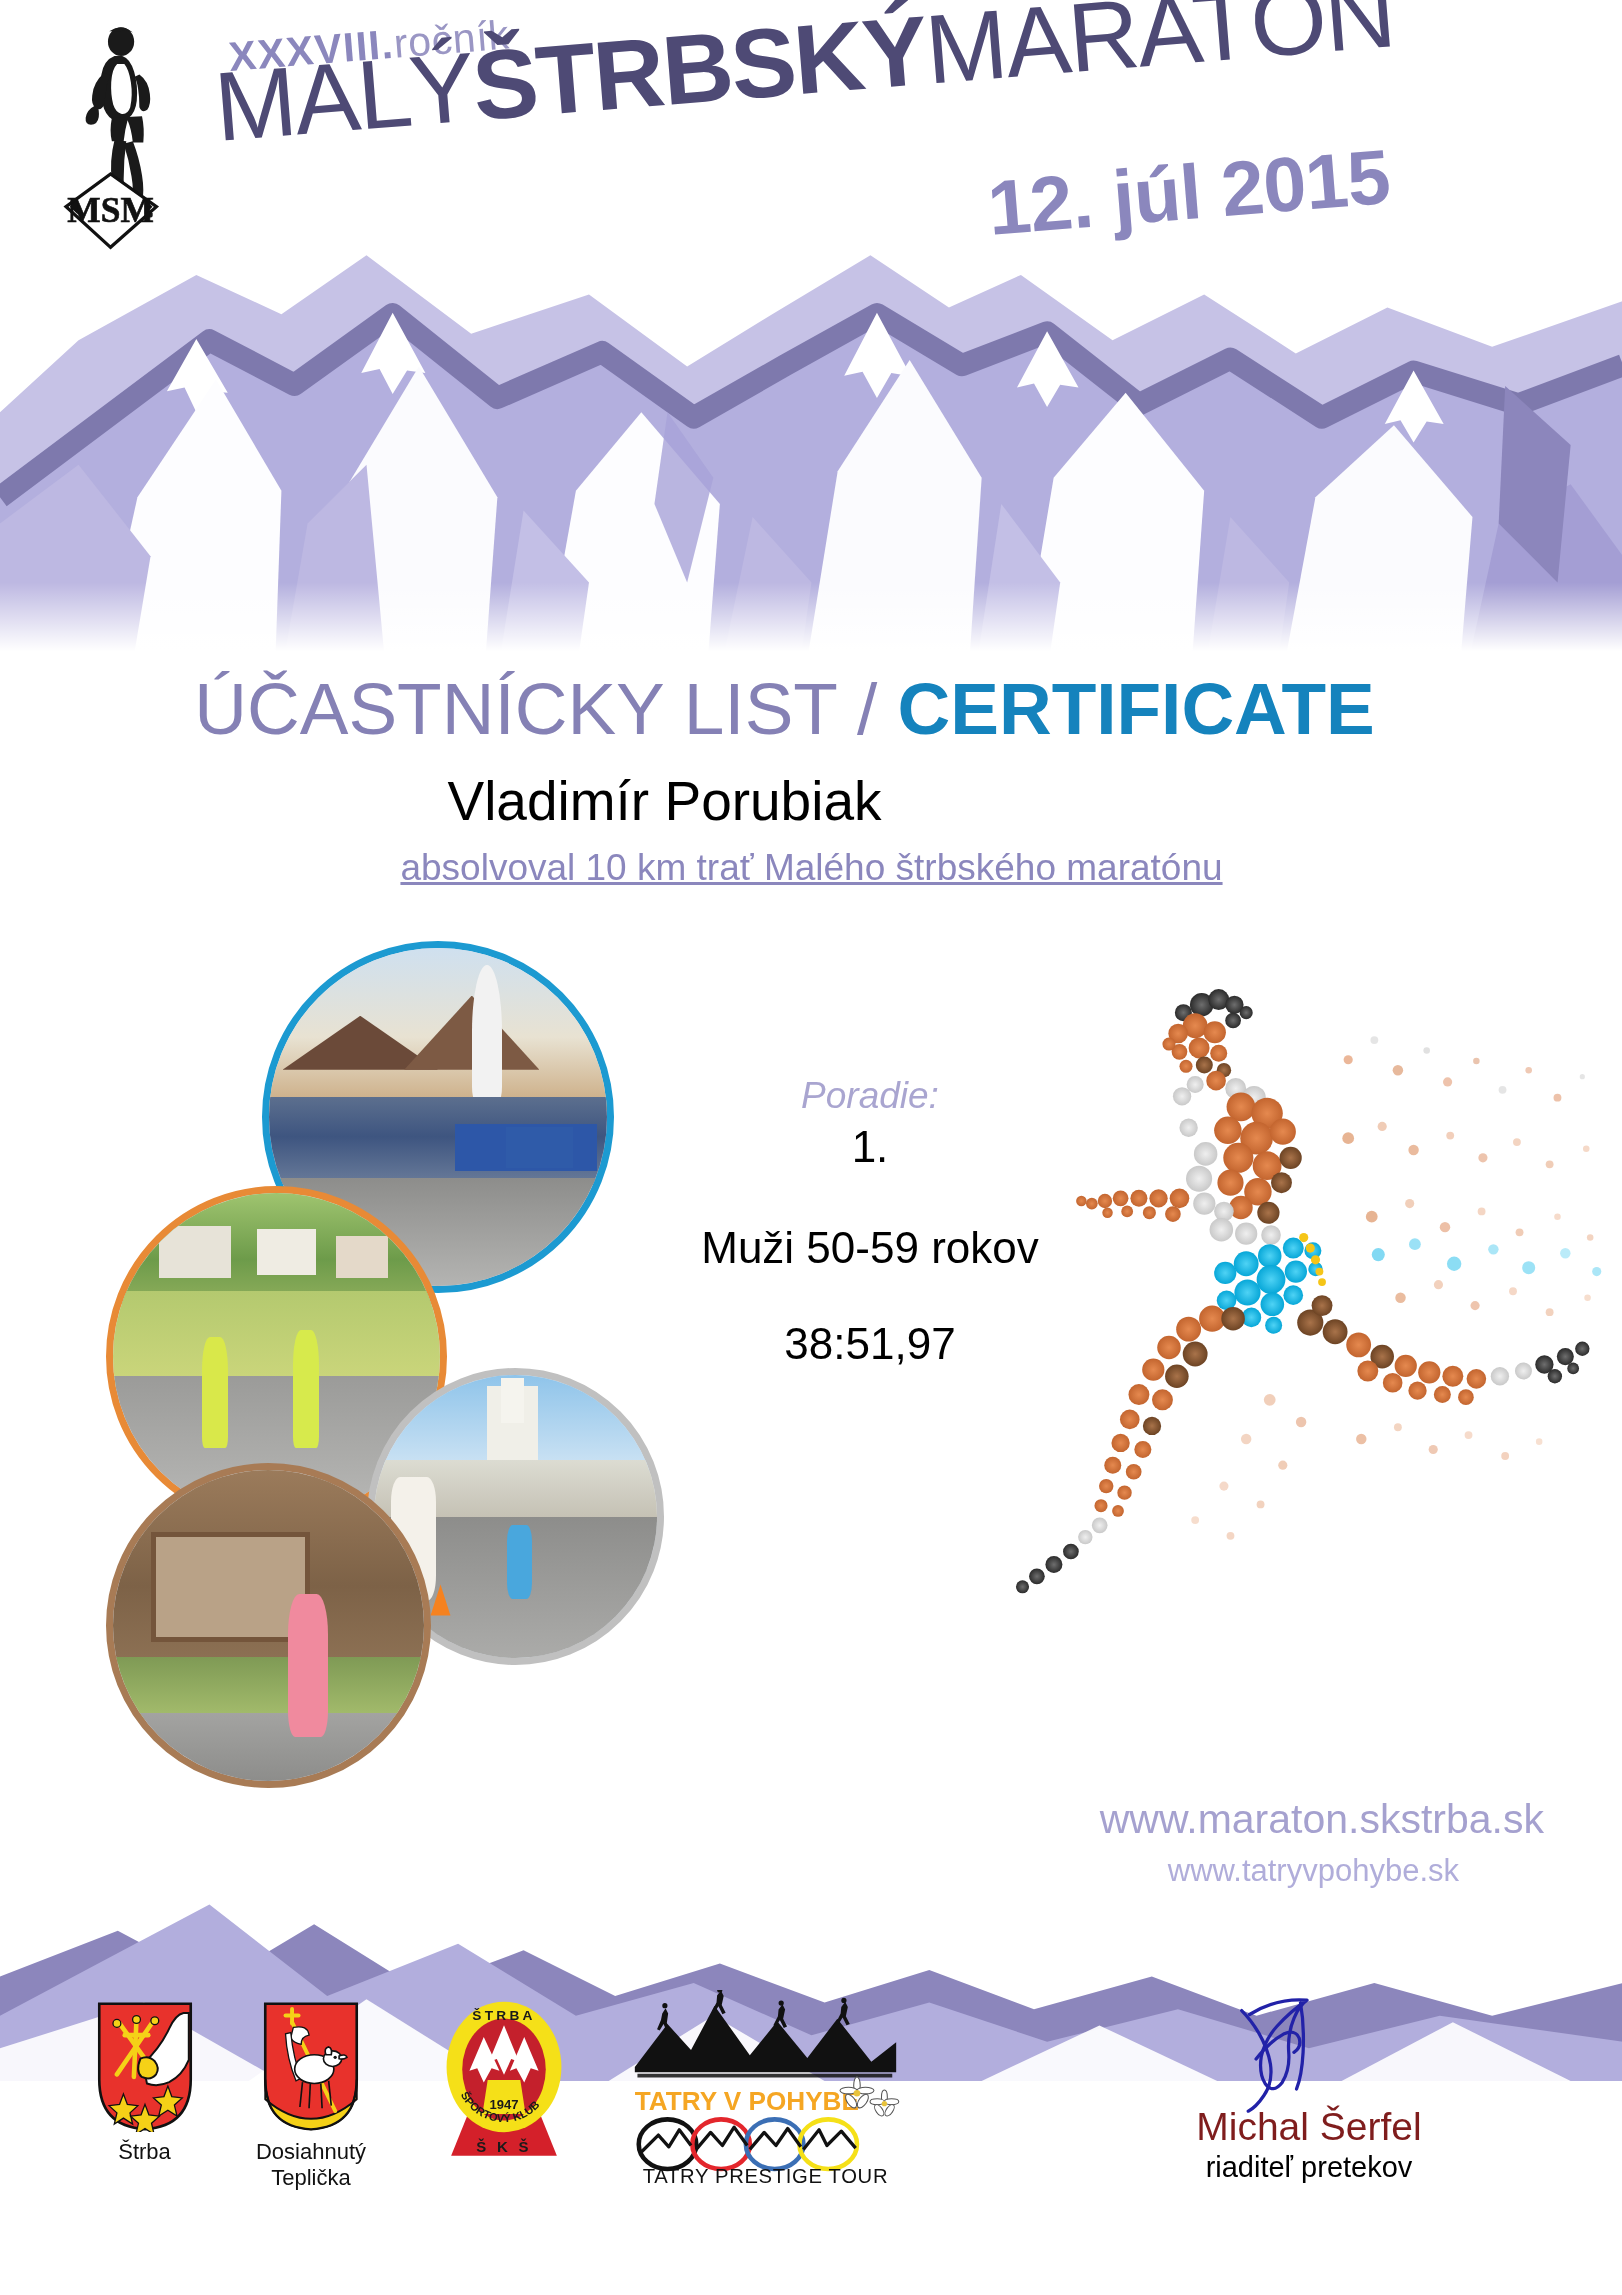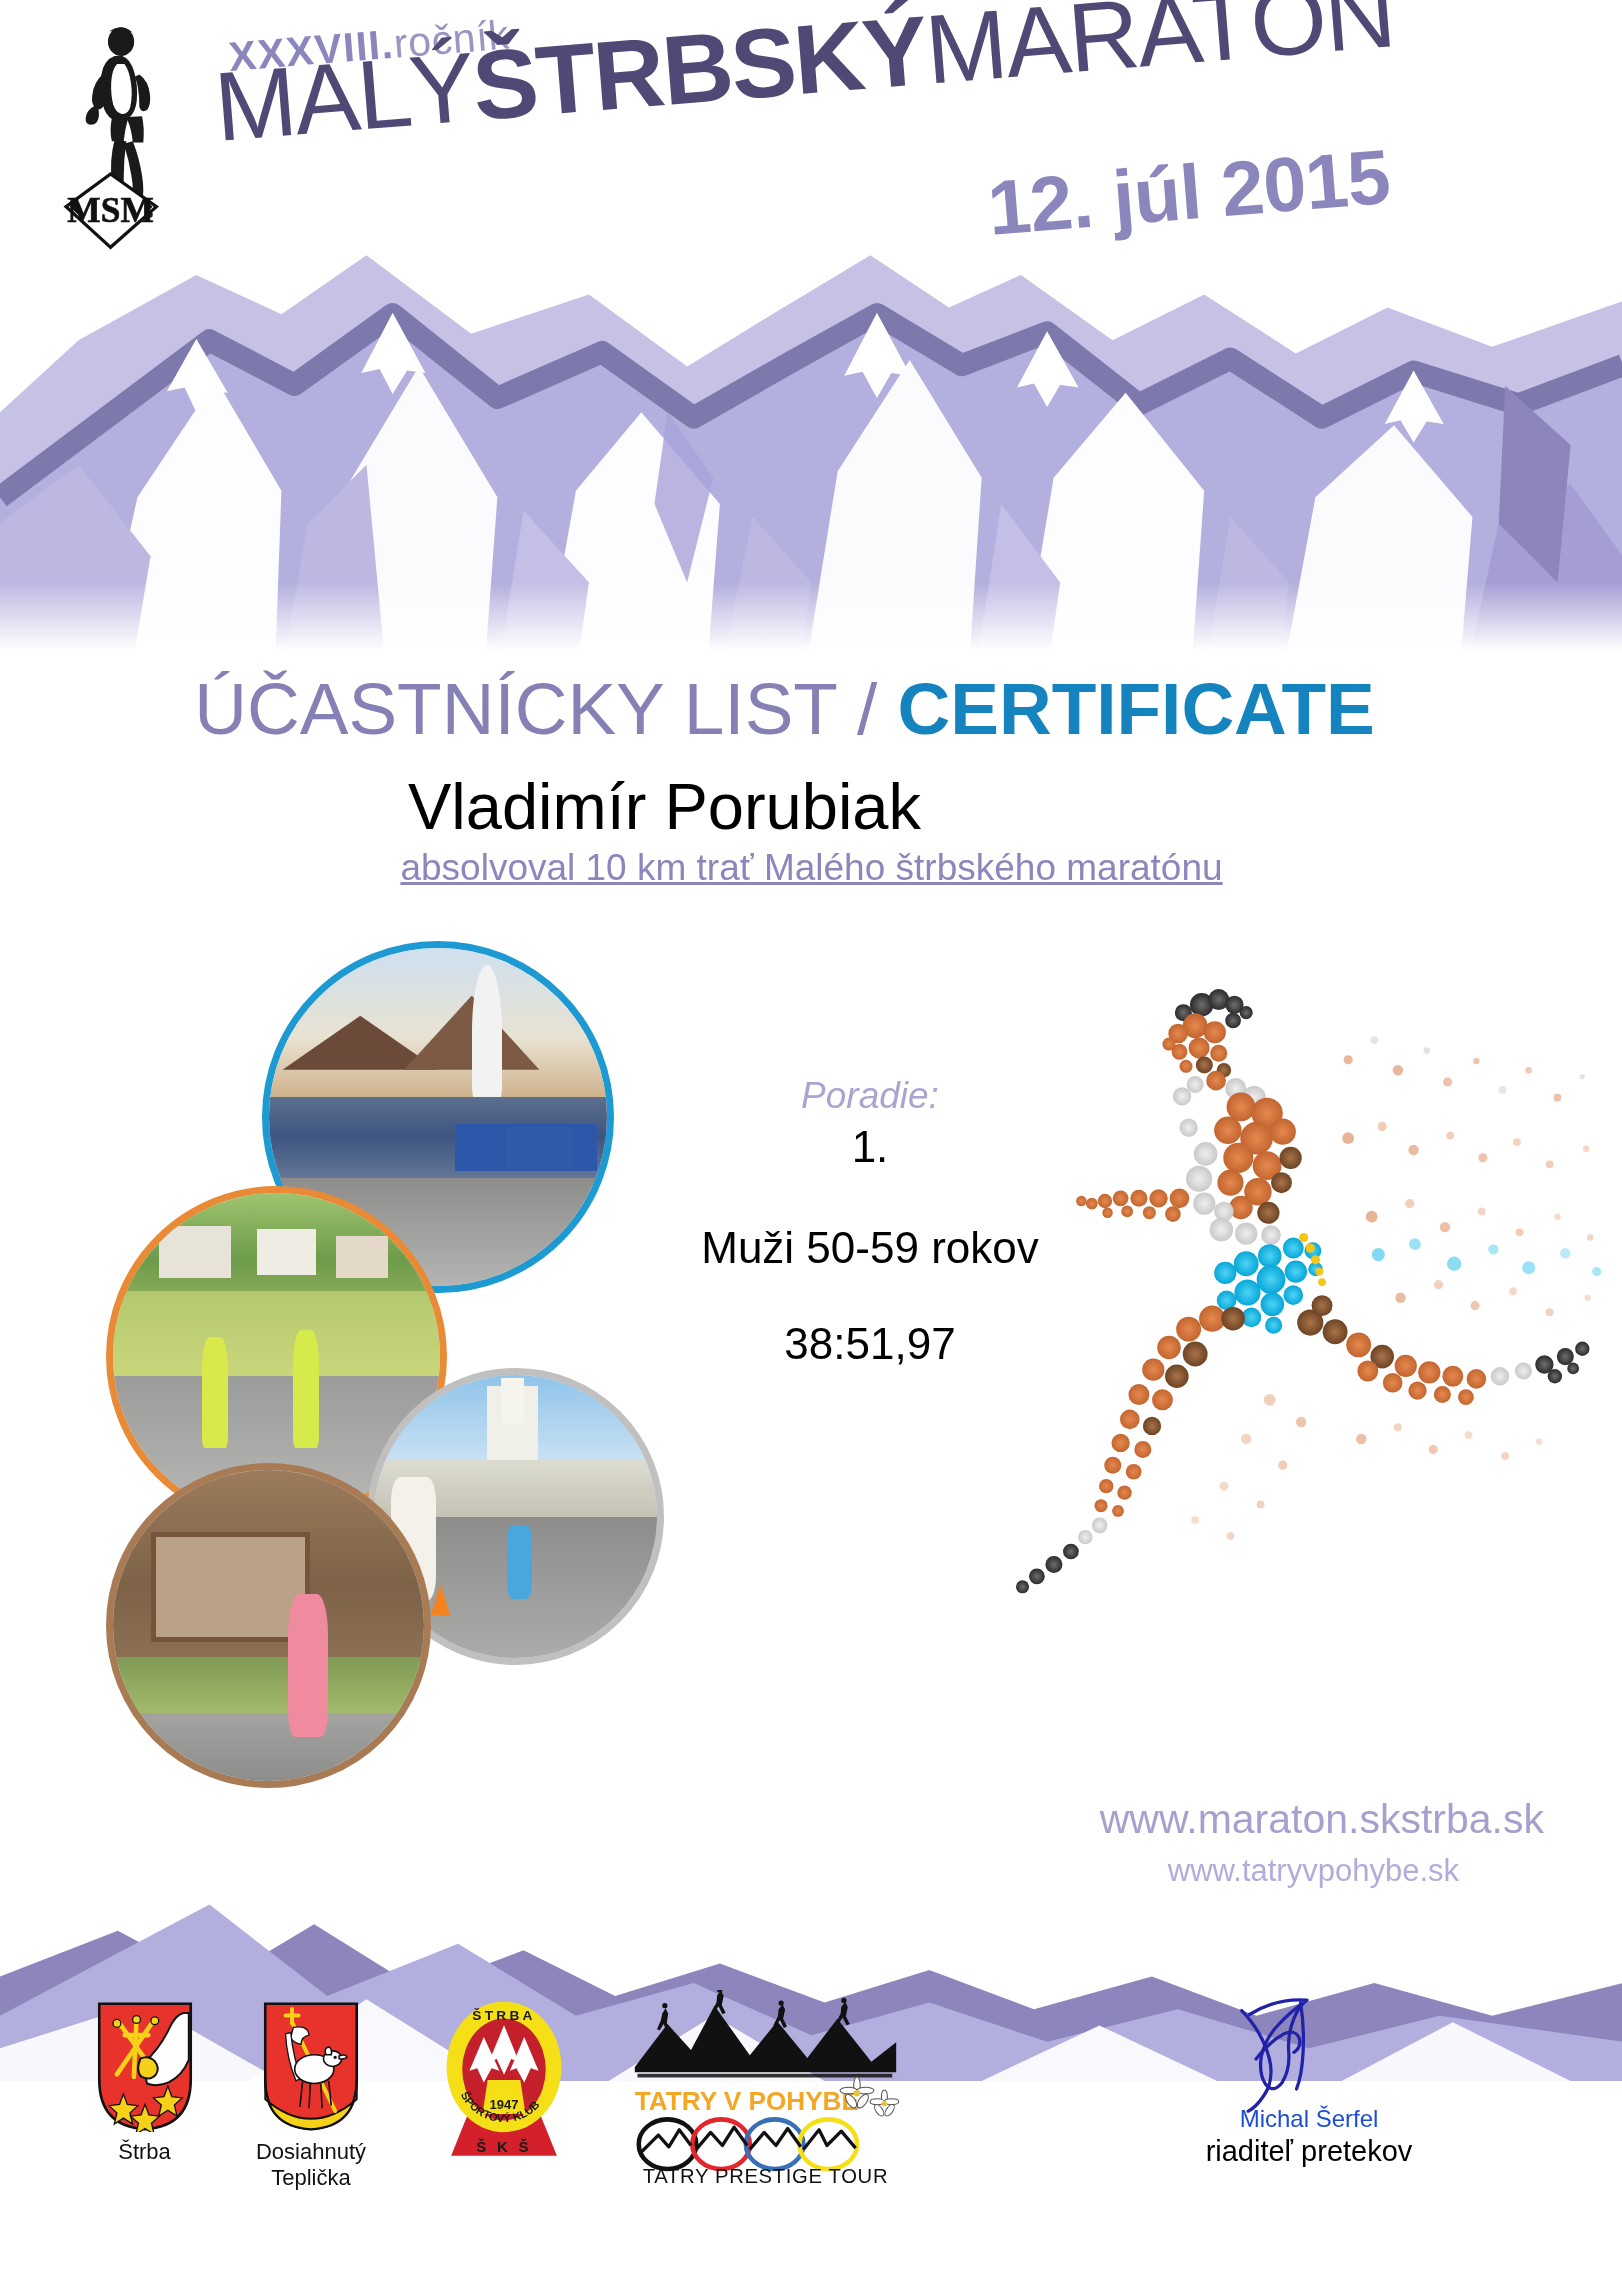--- a/index.html
+++ b/index.html
@@ -41,21 +41,21 @@
 
   
   .cert-title{position:absolute;left:0;top:671px;width:1569px;text-align:center;
               white-space:nowrap;font-size:73px;line-height:1.05;letter-spacing:0px;
               font-family:"Liberation Sans Narrow","Liberation Sans",sans-serif;font-weight:400;}
   .cert-title .ct-sk{color:#8581b5;}
   .cert-title .ct-sep{color:#8581b5;}
   .cert-title .ct-en{color:#1583bd;font-weight:bold;}
 
   .runner-name{position:absolute;left:0;top:769px;width:1329px;text-align:center;
-               font-size:65px;color:#000;white-space:nowrap;font-weight:400;
+               font-size:55px;color:#000;white-space:nowrap;font-weight:400;
                font-family:"Liberation Sans Narrow","Liberation Sans",sans-serif;}
 
   .subtitle{position:absolute;left:0;top:847px;width:1623px;text-align:center;
             font-size:37px;color:#8b87bd;white-space:nowrap;font-weight:400;
             font-family:"Liberation Sans Narrow","Liberation Sans",sans-serif;text-decoration:underline;}
 
   
   .collage{position:absolute;left:92px;top:936px;width:537px;height:877px;}
   .photo{position:absolute;border-radius:50%;overflow:hidden;background:#dfe6ee;}
   .photo .inner{position:absolute;inset:0;}
@@ -154,21 +154,21 @@
   .shield svg{width:100%;height:100%;}
   .sks{width:124px;height:164px;margin:0 auto;}
   .sks svg{width:100%;height:100%;}
   .tatry-logo{width:275px;height:196px;}
   .tatry-logo svg{width:100%;height:100%;}
 
   
   .sign-block{position:absolute;left:1106px;top:26px;width:406px;text-align:center;}
   .sign-svg{width:209px;height:118px;margin:0 auto;position:relative;left:-26px;}
   .sign-svg svg{width:100%;height:100%;}
-  .sign-name{font-size:24px;color:#1d4ed8;margin-top:-9.2px;
+  .sign-name{font-size:39px;color:#7f1d1d;margin-top:-9.2px;
              font-family:"Liberation Sans Narrow","Liberation Sans",sans-serif;}
   .sign-role{font-size:29px;color:#000;line-height:1.25;
              font-family:"Liberation Sans Narrow","Liberation Sans",sans-serif;}
 </style>
 </head>
 <body>
 
 <div class="page">
 
   <div class="header">

